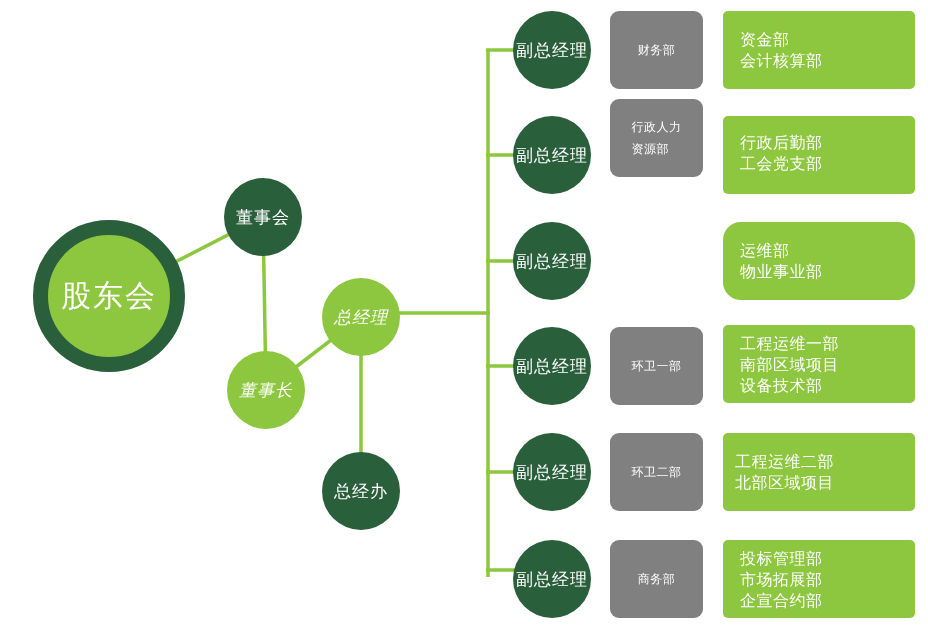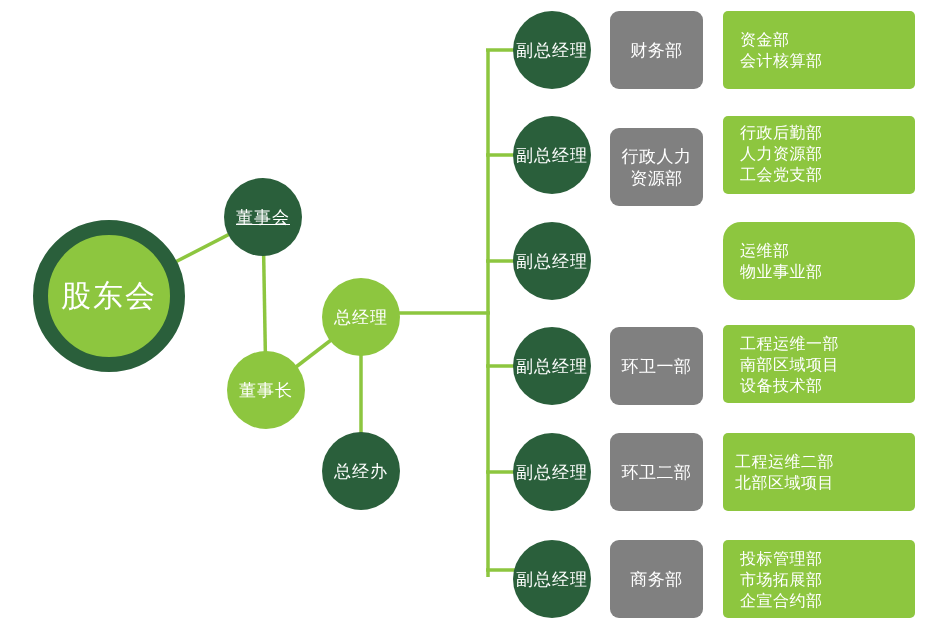--- a/index.html
+++ b/index.html
@@ -27,21 +27,21 @@
     width: 78px;
     height: 78px;
     border-radius: 50%;
     display: flex;
     align-items: center;
     justify-content: center;
     color: var(--text-white, #ffffff);
     text-align: center;
   }
   .circle.dark  { background: var(--dark-green, #2a5f3b); }
-  .circle.light { background: var(--light-green, #8dc63f); }
+  .circle.light { background: var(--light-green, #8dc63f); font-style: italic; }
   .node-label {
     font-size: 17px;
     line-height: 22px;
     letter-spacing: 1px;
   }
   .big-circle {
     position: absolute;
     left: 33px;
     top: 220px;
     width: 152px;
@@ -64,22 +64,22 @@
     width: 93px;
     height: 78px;
     background: var(--gray, #808080);
     border-radius: 9px;
     display: flex;
     align-items: center;
     justify-content: center;
     color: var(--text-white, #ffffff);
   }
   .dept-box .inner {
-    text-align: center;
-    font-size: 17px;
+    text-align: left;
+    font-size: 12px;
     line-height: 22px;
     letter-spacing: 0.5px;
   }
   .sub-box {
     position: absolute;
     left: 723px;
     width: 192px;
     height: 78px;
     background: var(--light-green, #8dc63f);
     border-radius: 5px;
@@ -110,33 +110,33 @@
     <line x1="486" y1="261" x2="520" y2="261"></line>
     <line x1="486" y1="366" x2="520" y2="366"></line>
     <line x1="486" y1="472" x2="520" y2="472"></line>
     <line x1="486" y1="570" x2="520" y2="570"></line>
   </svg>
 
   <div class="big-circle">
     <span class="big-label">股东会</span>
   </div>
 
-  <div class="circle dark" style="left:224px; top:178px;text-decoration:underline;">
+  <div class="circle dark" style="left:224px; top:178px;">
     <span class="node-label">董事会</span>
   </div>
 
   <div class="circle light" style="left:227px; top:351px;">
     <span class="node-label">董事长</span>
   </div>
 
   <div class="circle light" style="left:322px; top:278px;">
     <span class="node-label">总经理</span>
   </div>
 
-  <div class="circle dark" style="left:322px; top:432px;">
+  <div class="circle dark" style="left:322px; top:452px;">
     <span class="node-label">总经办</span>
   </div>
 
   <div class="circle dark" style="left:513px; top:11px;">
     <div class="node-label">副总</div>
     <div class="node-label">经理</div>
   </div>
   <div class="dept-box" style="top:11px;">
     <div class="inner">
       <div>财务部</div>
@@ -146,29 +146,28 @@
   <div class="sub-box" style="top:11px;">
     <div>资金部</div>
     <div>会计核算部</div>
     <div></div>
   </div>
 
   <div class="circle dark" style="left:513px; top:116px;">
     <div class="node-label">副总</div>
     <div class="node-label">经理</div>
   </div>
-  <div class="dept-box" style="top:128px;">
+  <div class="dept-box" style="top:99px;">
     <div class="inner">
       <div>行政人力</div>
       <div>资源部</div>
     </div>
   </div>
   <div class="sub-box" style="top:116px;font-family:Liberation Mono, monospace;">
     <div>行政后勤部</div>
-    <div>人力资源部</div>
     <div>工会党支部</div>
   </div>
 
   <div class="circle dark" style="left:513px; top:222px;">
     <div class="node-label">副总</div>
     <div class="node-label">经理</div>
   </div>
   <div class="sub-box" style="top:222px;border-radius:18px;">
     <div>运维部</div>
     <div>物业事业部</div>

